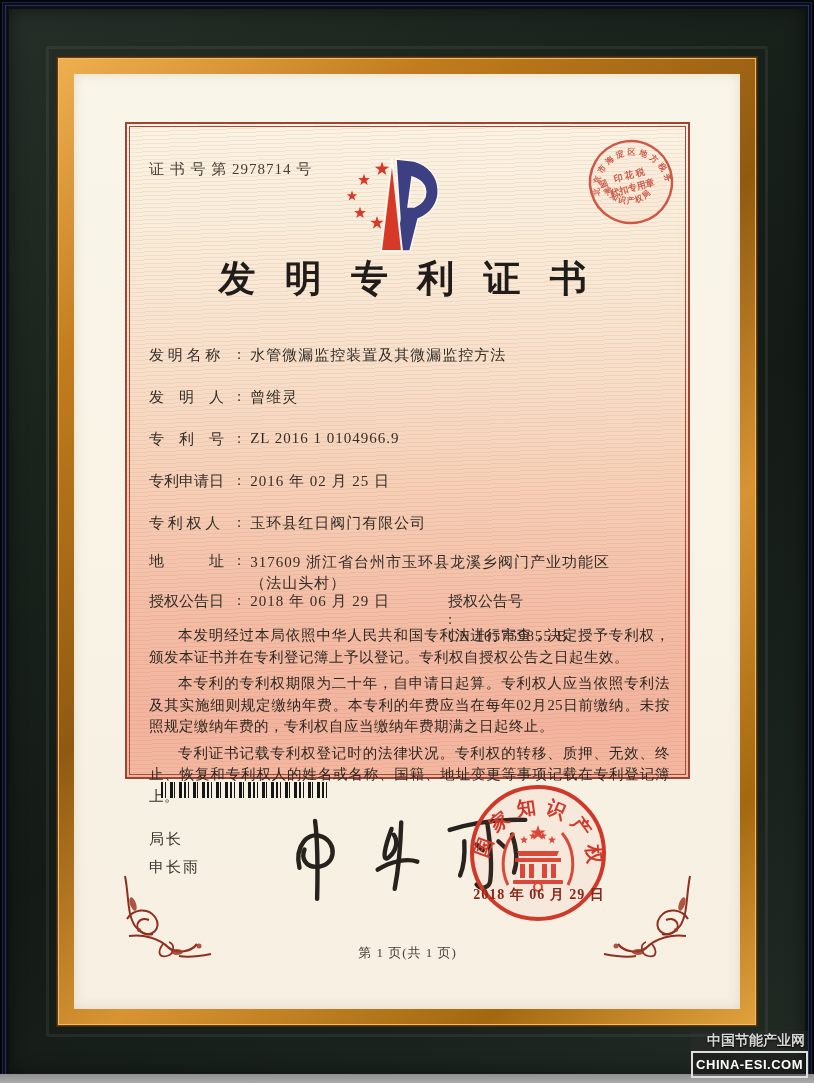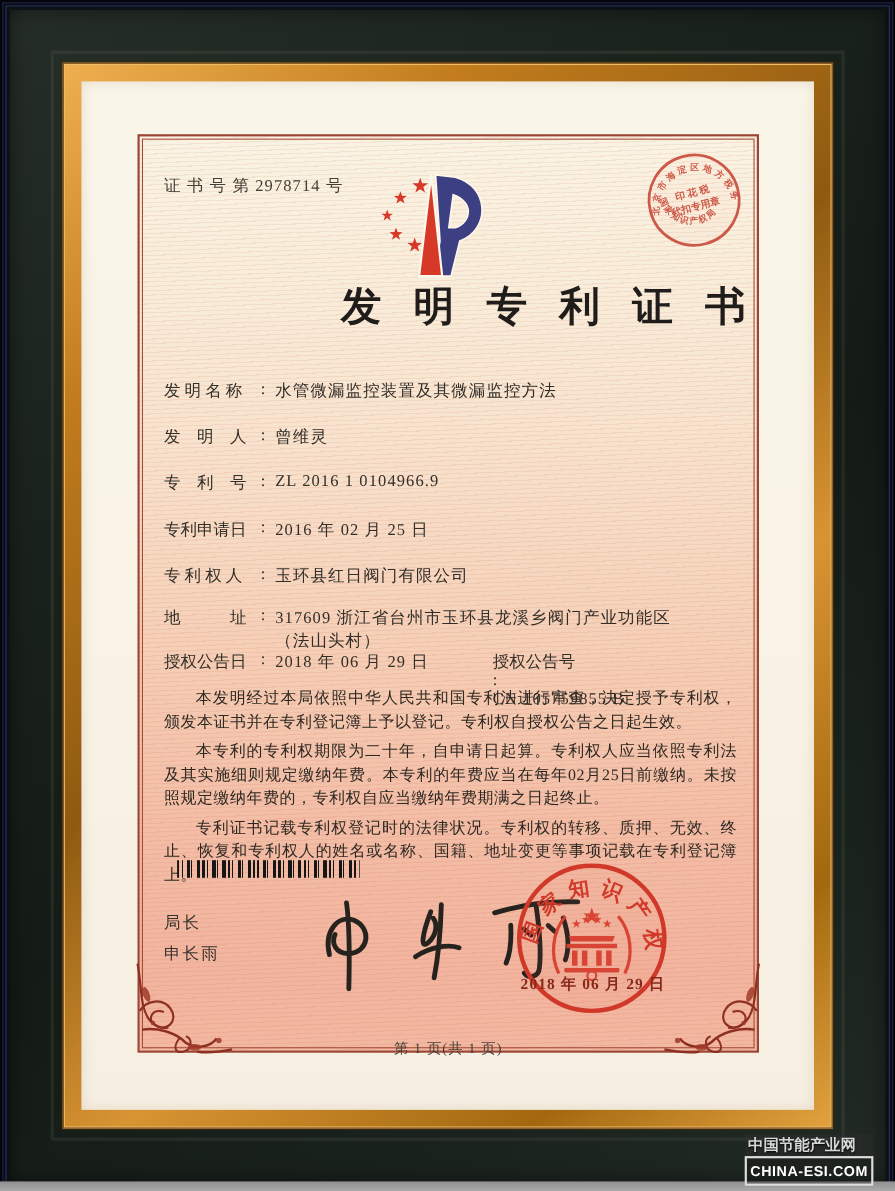--- a/index.html
+++ b/index.html
@@ -13,30 +13,30 @@
     background:linear-gradient(145deg,#262e28 0%,#1a221c 30%,#141b16 55%,#1a221d 80%,#222a24 100%);
     box-shadow:inset 0 0 0 1px #0d1210,inset 0 0 18px rgba(0,0,0,.55);}
   .frame-bevel{position:absolute;inset:46px;border:3px solid rgba(125,138,120,.14);border-radius:2px;}
   .frame-gold{position:absolute;inset:57px;
     background:linear-gradient(140deg,#f0b050 0%,#c27c1d 20%,#8f5a10 45%,#d89433 65%,#a3680f 85%,#e2a23f 100%);
     box-shadow:0 0 0 1px #3c2c12,inset 0 0 0 1px #6b3c12,inset 0 0 0 2px #edbd6a;}
   .mat{position:absolute;inset:74px;
     background:linear-gradient(180deg,#f9f5e8 0%,#f8f3e5 55%,#f6efe2 100%);
     box-shadow:inset 0 0 12px rgba(150,110,70,.18);}
   
-  .cert{position:absolute;left:125px;top:122px;width:565px;height:835px;box-sizing:border-box;
+  .cert{position:absolute;left:125px;top:122px;width:565px;height:657px;box-sizing:border-box;
     border:2px solid #9d4534;
     background:
       repeating-linear-gradient(178deg,rgba(198,84,62,.10) 0 1px,rgba(255,255,255,0) 1px 4px),
       linear-gradient(180deg,#faf3e3 0%,#f8ecd9 18%,#f7dfc9 38%,#f5cdb4 58%,#f3bda6 75%,#f2b49e 92%,#f3b8a1 100%);}
   .cert::before{content:"";position:absolute;inset:2px;border:1px solid #a34c38;pointer-events:none;}
   .cert *{box-sizing:border-box;}
   .cert-number{position:absolute;left:22px;top:36px;font-size:15px;color:#453c33;letter-spacing:1px;}
   .logo{position:absolute;left:208px;top:32px;width:124px;height:100px;}
-  .title{position:absolute;left:0;right:0;top:130px;text-align:right;font-size:37px;font-weight:bold;
+  .title{position:absolute;left:0;right:0;top:130px;text-align:center;font-size:37px;font-weight:bold;
          color:#1f1c1a;letter-spacing:10px;}
   
   .frow{position:absolute;left:22px;display:flex;align-items:flex-start;font-size:15px;color:#332e28;}
   .flabel{display:inline-block;width:88px;white-space:nowrap;}
   .fcolon{margin-right:9px;}
   .fval{letter-spacing:1px;}
   .fval.wrap{display:inline-block;max-width:388px;line-height:21px;}
   .pair2{margin-left:58px;display:flex;flex-direction:column;}
   
   .paras{position:absolute;left:22px;top:496px;width:521px;font-size:14.5px;line-height:21.5px;
@@ -53,21 +53,21 @@
   .seal-date{position:absolute;left:332px;top:762px;width:160px;text-align:center;font-size:14px;
              font-weight:bold;color:#86291a;letter-spacing:1px;}
   .footer{position:absolute;left:0;right:0;top:820px;text-align:center;font-size:13px;color:#4a4038;letter-spacing:1px;}
   .stamp{position:absolute;left:458px;top:12px;width:92px;height:92px;transform:rotate(-15deg);opacity:.88;}
   .flourish{position:absolute;top:750px;width:95px;height:86px;}
   .flourish.fl{left:-8px;}
   .flourish.fr{right:-8px;transform:scaleX(-1);}
   
   .table-strip{position:absolute;left:0;right:0;bottom:0;height:9px;
     background:linear-gradient(#8f8f8f,#ababab);z-index:5;}
-  .watermark{position:absolute;right:20px;bottom:5px;z-index:6;text-align:left;
+  .watermark{position:absolute;right:6px;bottom:5px;z-index:6;text-align:right;
     font-family:"Liberation Sans","DejaVu Sans",sans-serif;}
   .wm1{display:block;font-size:14px;font-weight:bold;color:#d6d6d6;text-shadow:0 1px 2px #000;
     background:rgba(50,50,50,.3);padding:1px 3px;}
   .wm2{display:inline-block;font-size:13px;font-weight:bold;color:#fff;border:2px solid #dedede;
     padding:4px 3px;background:rgba(25,25,25,.35);letter-spacing:.5px;}
 </style>
 </head>
 <body>
 
 <div class="scene">

